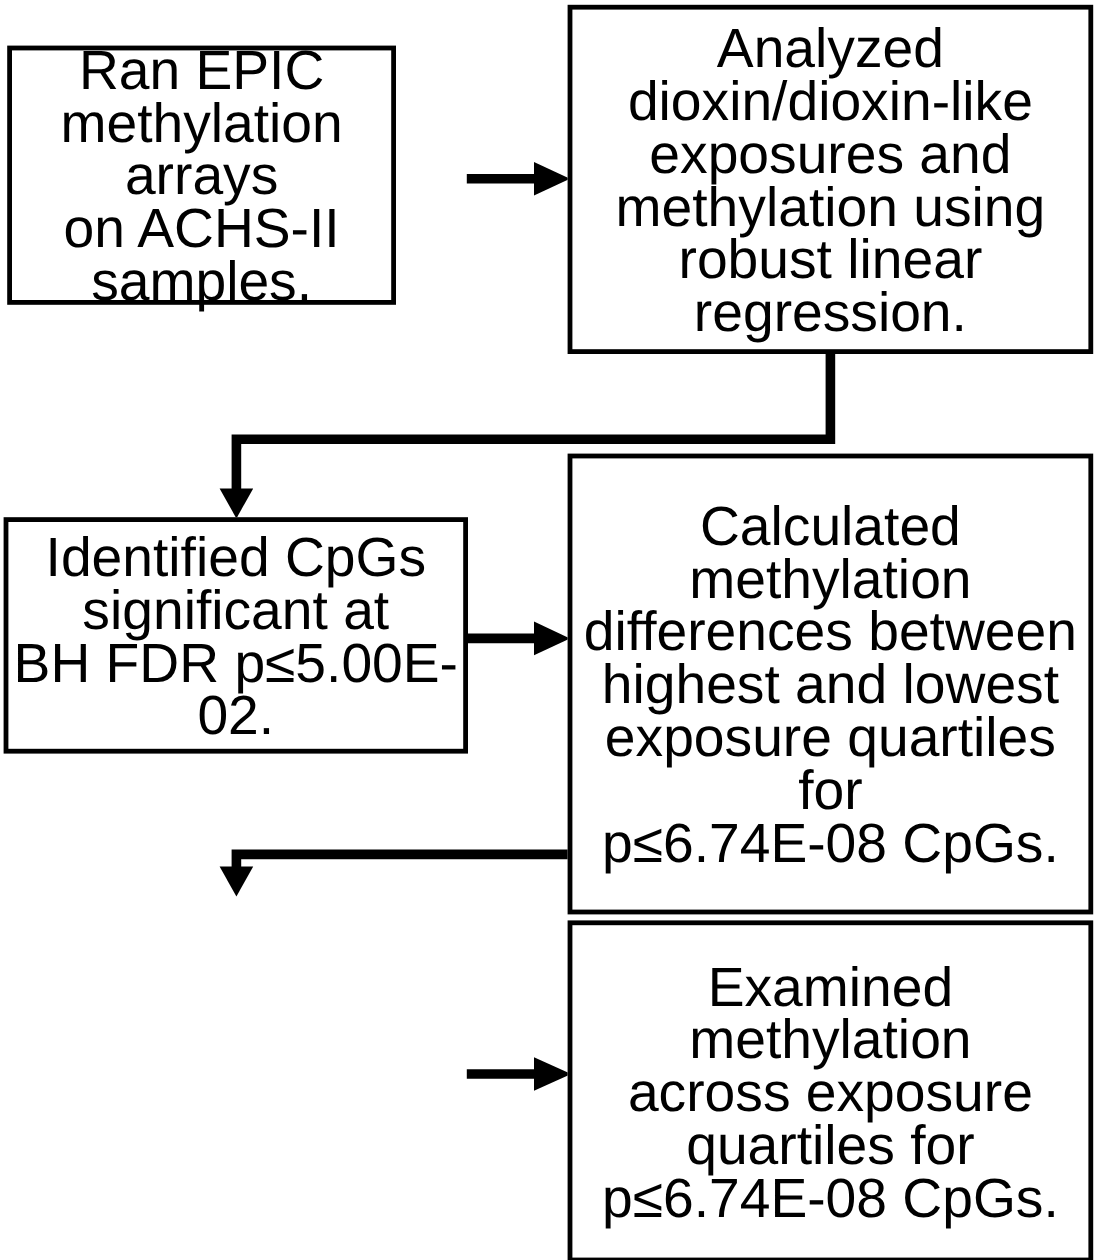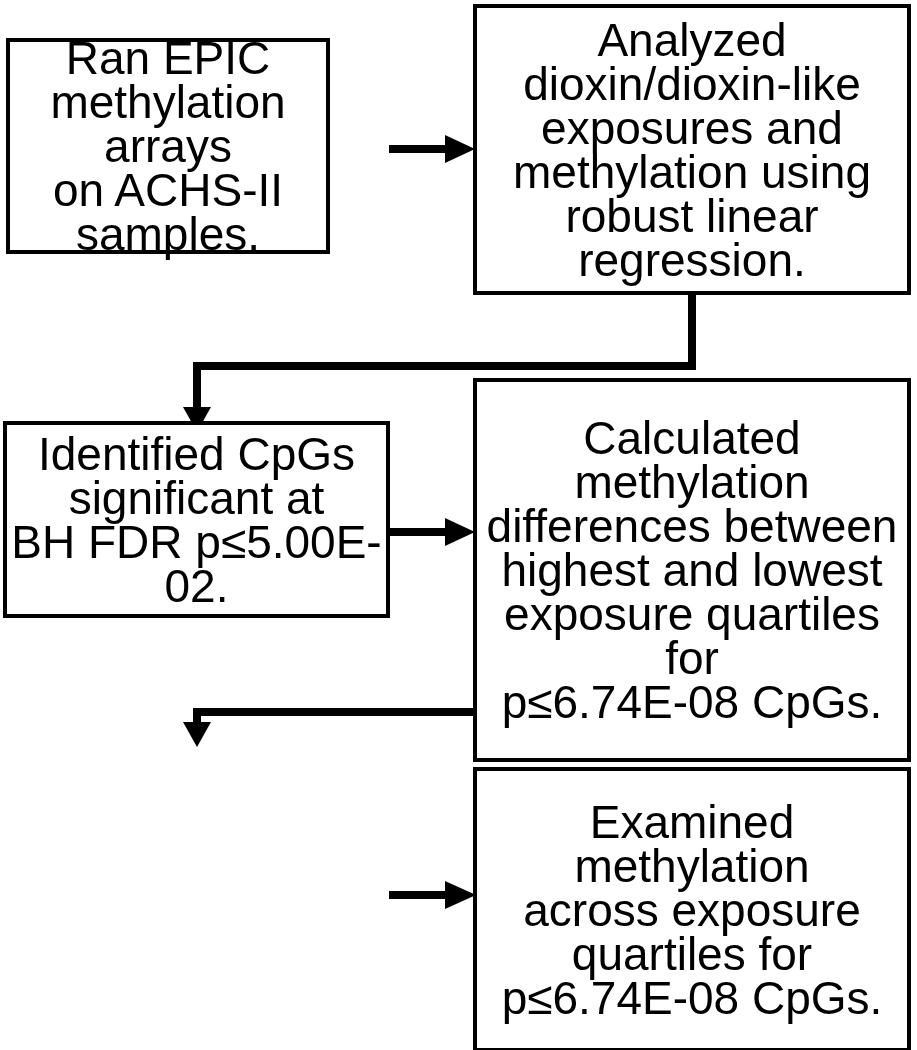--- a/index.html
+++ b/index.html
@@ -35,21 +35,21 @@
   .flow-box .box-text {
     white-space: pre-line;
     font-size: 46px;
     line-height: 44px;
     color: #000000;
     font-weight: 400;
     letter-spacing: 0;
   }
   .box-1 { left: 6px;   top: 38px;  width: 324px; height: 216px; }
   .box-2 { left: 473px; top: 4px;   width: 438px; height: 291px; }
-  .box-3 { left: 3px;   top: 421px; width: 387px; height: 197px; }
+  .box-3 { left: 3px;   top: 431px; width: 387px; height: 197px; }
   .box-4 { left: 473px; top: 378px; width: 438px; height: 384px; }
   .box-5 { left: 3px;   top: 748px; width: 387px; height: 299px; }
   .box-6 { left: 473px; top: 767px; width: 438px; height: 285px; }
 </style>
 </head>
 <body>
 
 <div class="canvas">
 
   <svg class="arrows-layer" viewBox="0 0 917 1050" width="917" height="1050" xmlns="http://www.w3.org/2000/svg">

